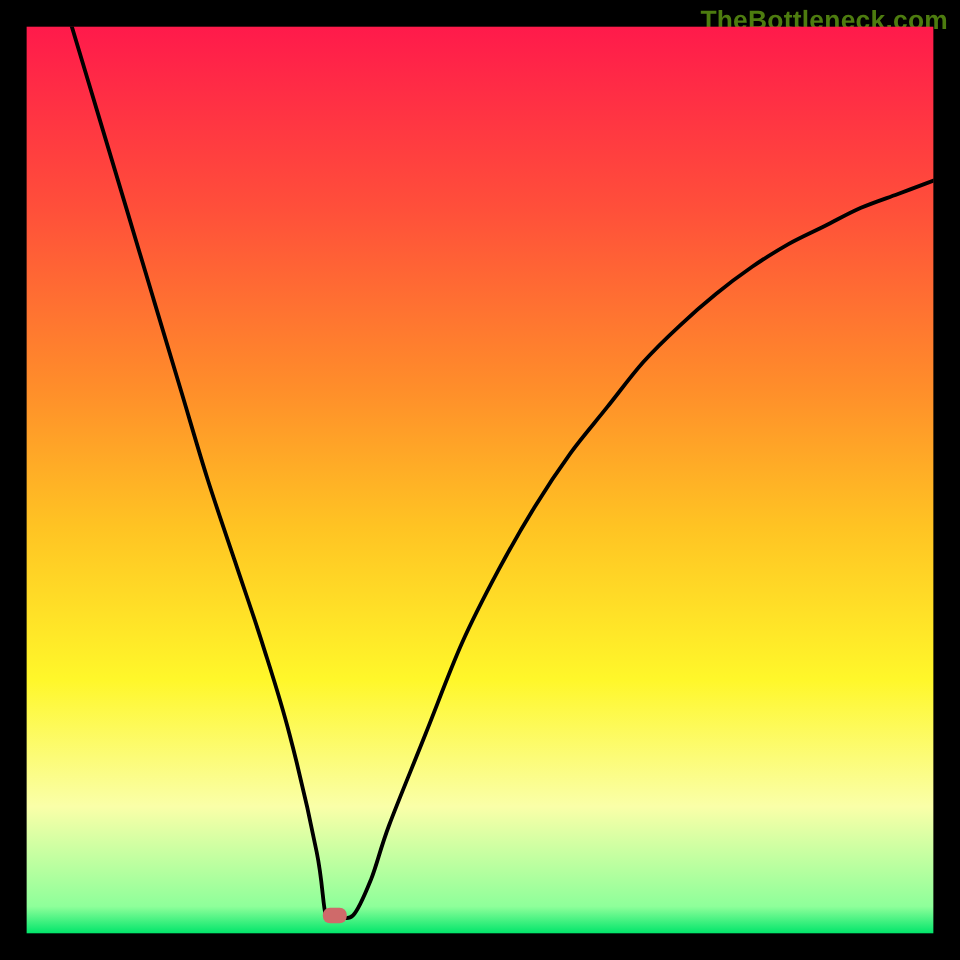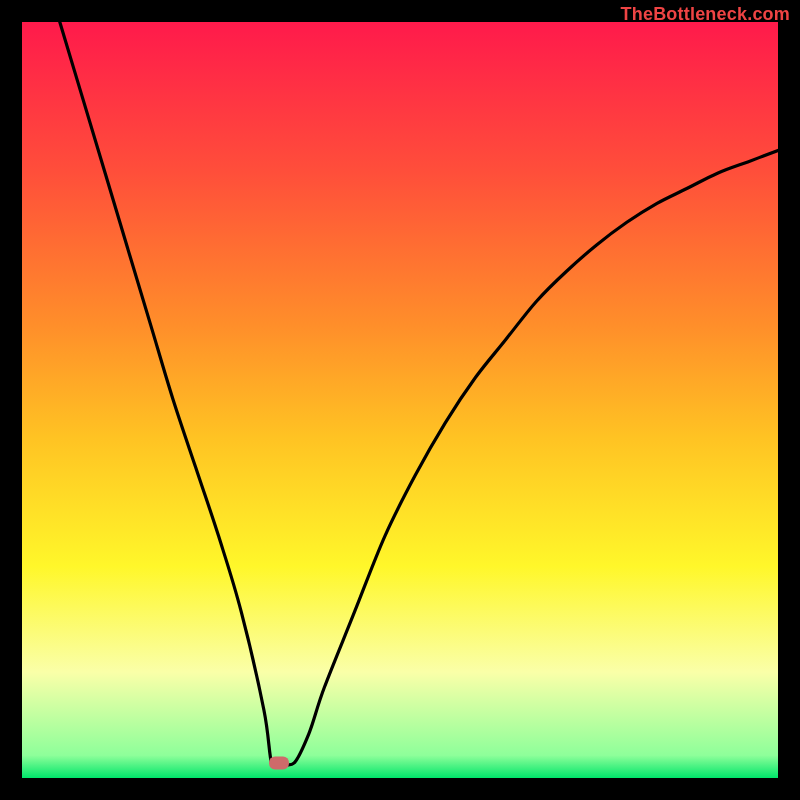--- a/index.html
+++ b/index.html
@@ -16,22 +16,22 @@
     left: 0;
     top: 0;
     width: 800px;
     height: 800px;
     background: #000;
   }
   .watermark {
     position: absolute;
     top: 4px;
     right: 10px;
-    color: #ef4444;
-    font-size: 18px;
+    color: #4d7c0f;
+    font-size: 22px;
     font-weight: 600;
     letter-spacing: 0.2px;
     user-select: none;
   }
   .plot {
     position: absolute;
     left: 22px;
     top: 22px;
     width: 756px;
     height: 756px;

